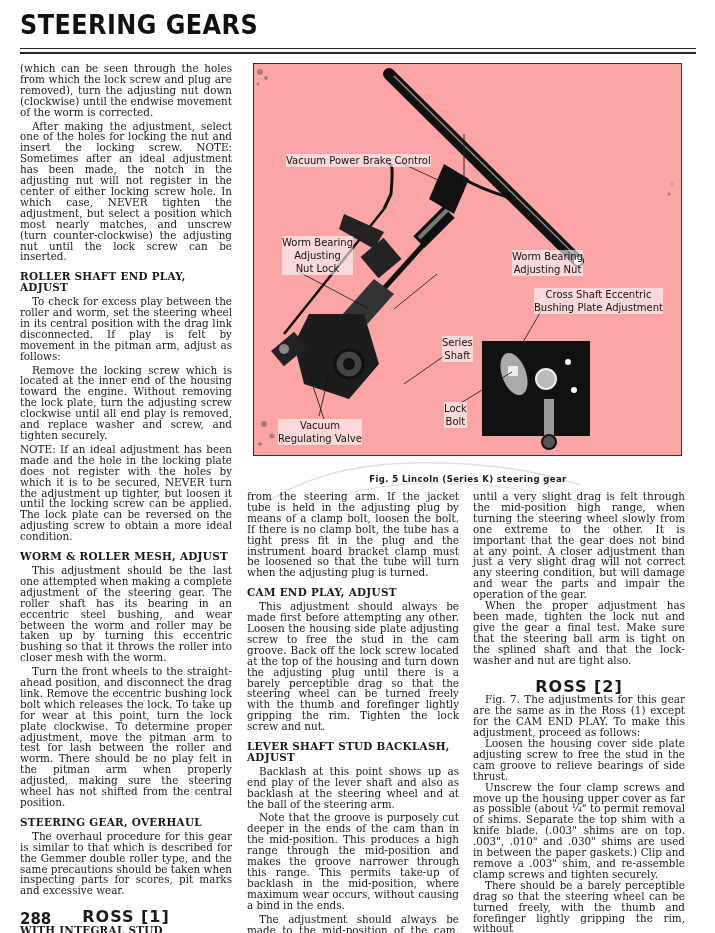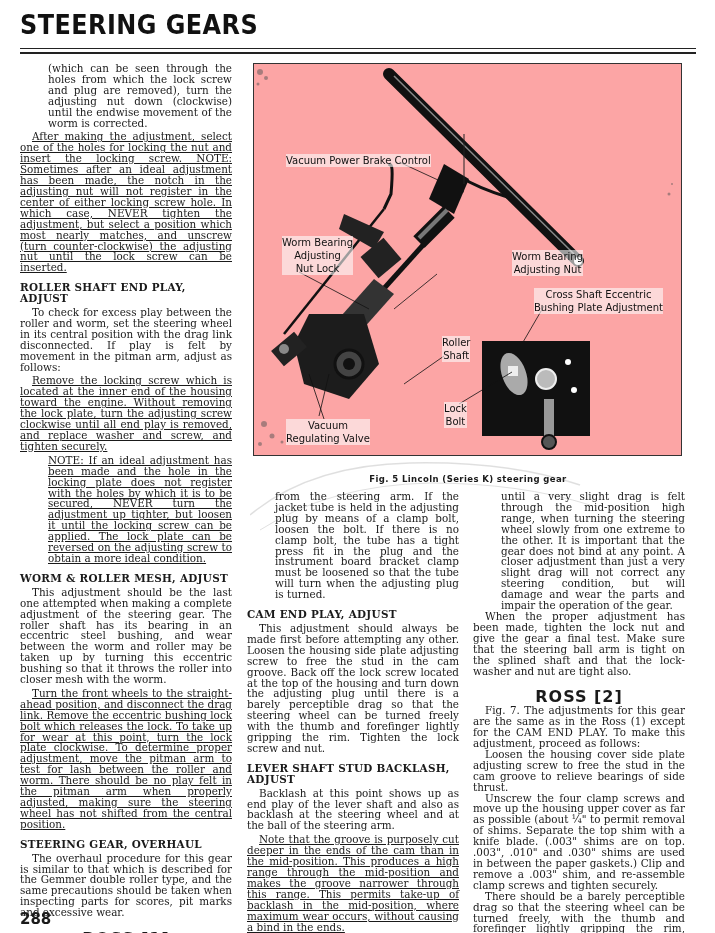--- a/index.html
+++ b/index.html
@@ -18,22 +18,22 @@
     .rule {
       position: absolute; left: 20px; width: 676px; background: #222;
     }
     .rule.r1 { top: 48px; height: 1px; }
     .rule.r2 { top: 52px; height: 2px; }
     .col {
       position: absolute; font-size: 10.4px; line-height: 10.9px;
       text-align: justify;
     }
     .col p { margin: 0; text-indent: 12px; }
-    .col p.noind { text-indent: 0; margin-left: 28px; }
-    .col p.gap { margin-top: 3px; text-decoration: underline; }
+    .col p.noind { text-indent: 0; }
+    .col p.gap { margin-top: 3px; }
     .col1 { left: 20px; top: 63px; width: 212px; }
     .col2 { left: 247px; top: 491px; width: 212px; }
     .col3 { left: 473px; top: 491px; width: 212px; }
     h3.sec {
       font-family: "DejaVu Serif", "Liberation Serif", serif;
       font-size: 10.4px; font-weight: bold; text-align: left;
       margin: 9px 0 3px 0; letter-spacing: 0.3px;
     }
     h2.ross {
       font-family: "DejaVu Sans", "Liberation Sans", sans-serif;
@@ -177,30 +177,30 @@
     <div>Worm Bearing</div>
     <div>Adjusting Nut</div>
   </div>
 
   <div class="flabel" style="left:280px; top:224px;">
     <div>Cross Shaft Eccentric</div>
     <div>Bushing Plate Adjustment</div>
   </div>
 
   <div class="flabel" style="left:188px; top:272px;">
-    <div>Roller</div>
+    <div>Series</div>
     <div>Shaft</div>
   </div>
 
   <div class="flabel" style="left:190px; top:338px;">
     <div>Lock</div>
     <div>Bolt</div>
   </div>
 
-  <div class="flabel" style="left:32px; top:355px;">
+  <div class="flabel" style="left:24px; top:355px;">
     <div>Vacuum</div>
     <div>Regulating Valve</div>
   </div>
 </div>
 
 <div class="caption">Fig. 5   Lincoln (Series K) steering gear</div>
 
 <svg class="watermark" viewBox="0 0 380 80">
   <path d="M 0 60 Q 60 10 160 8 Q 260 6 330 30" stroke="#555" stroke-width="1.5" fill="none"></path>
   <path d="M 10 75 Q 80 30 180 28 Q 270 28 340 50" stroke="#555" stroke-width="1" fill="none"></path>

